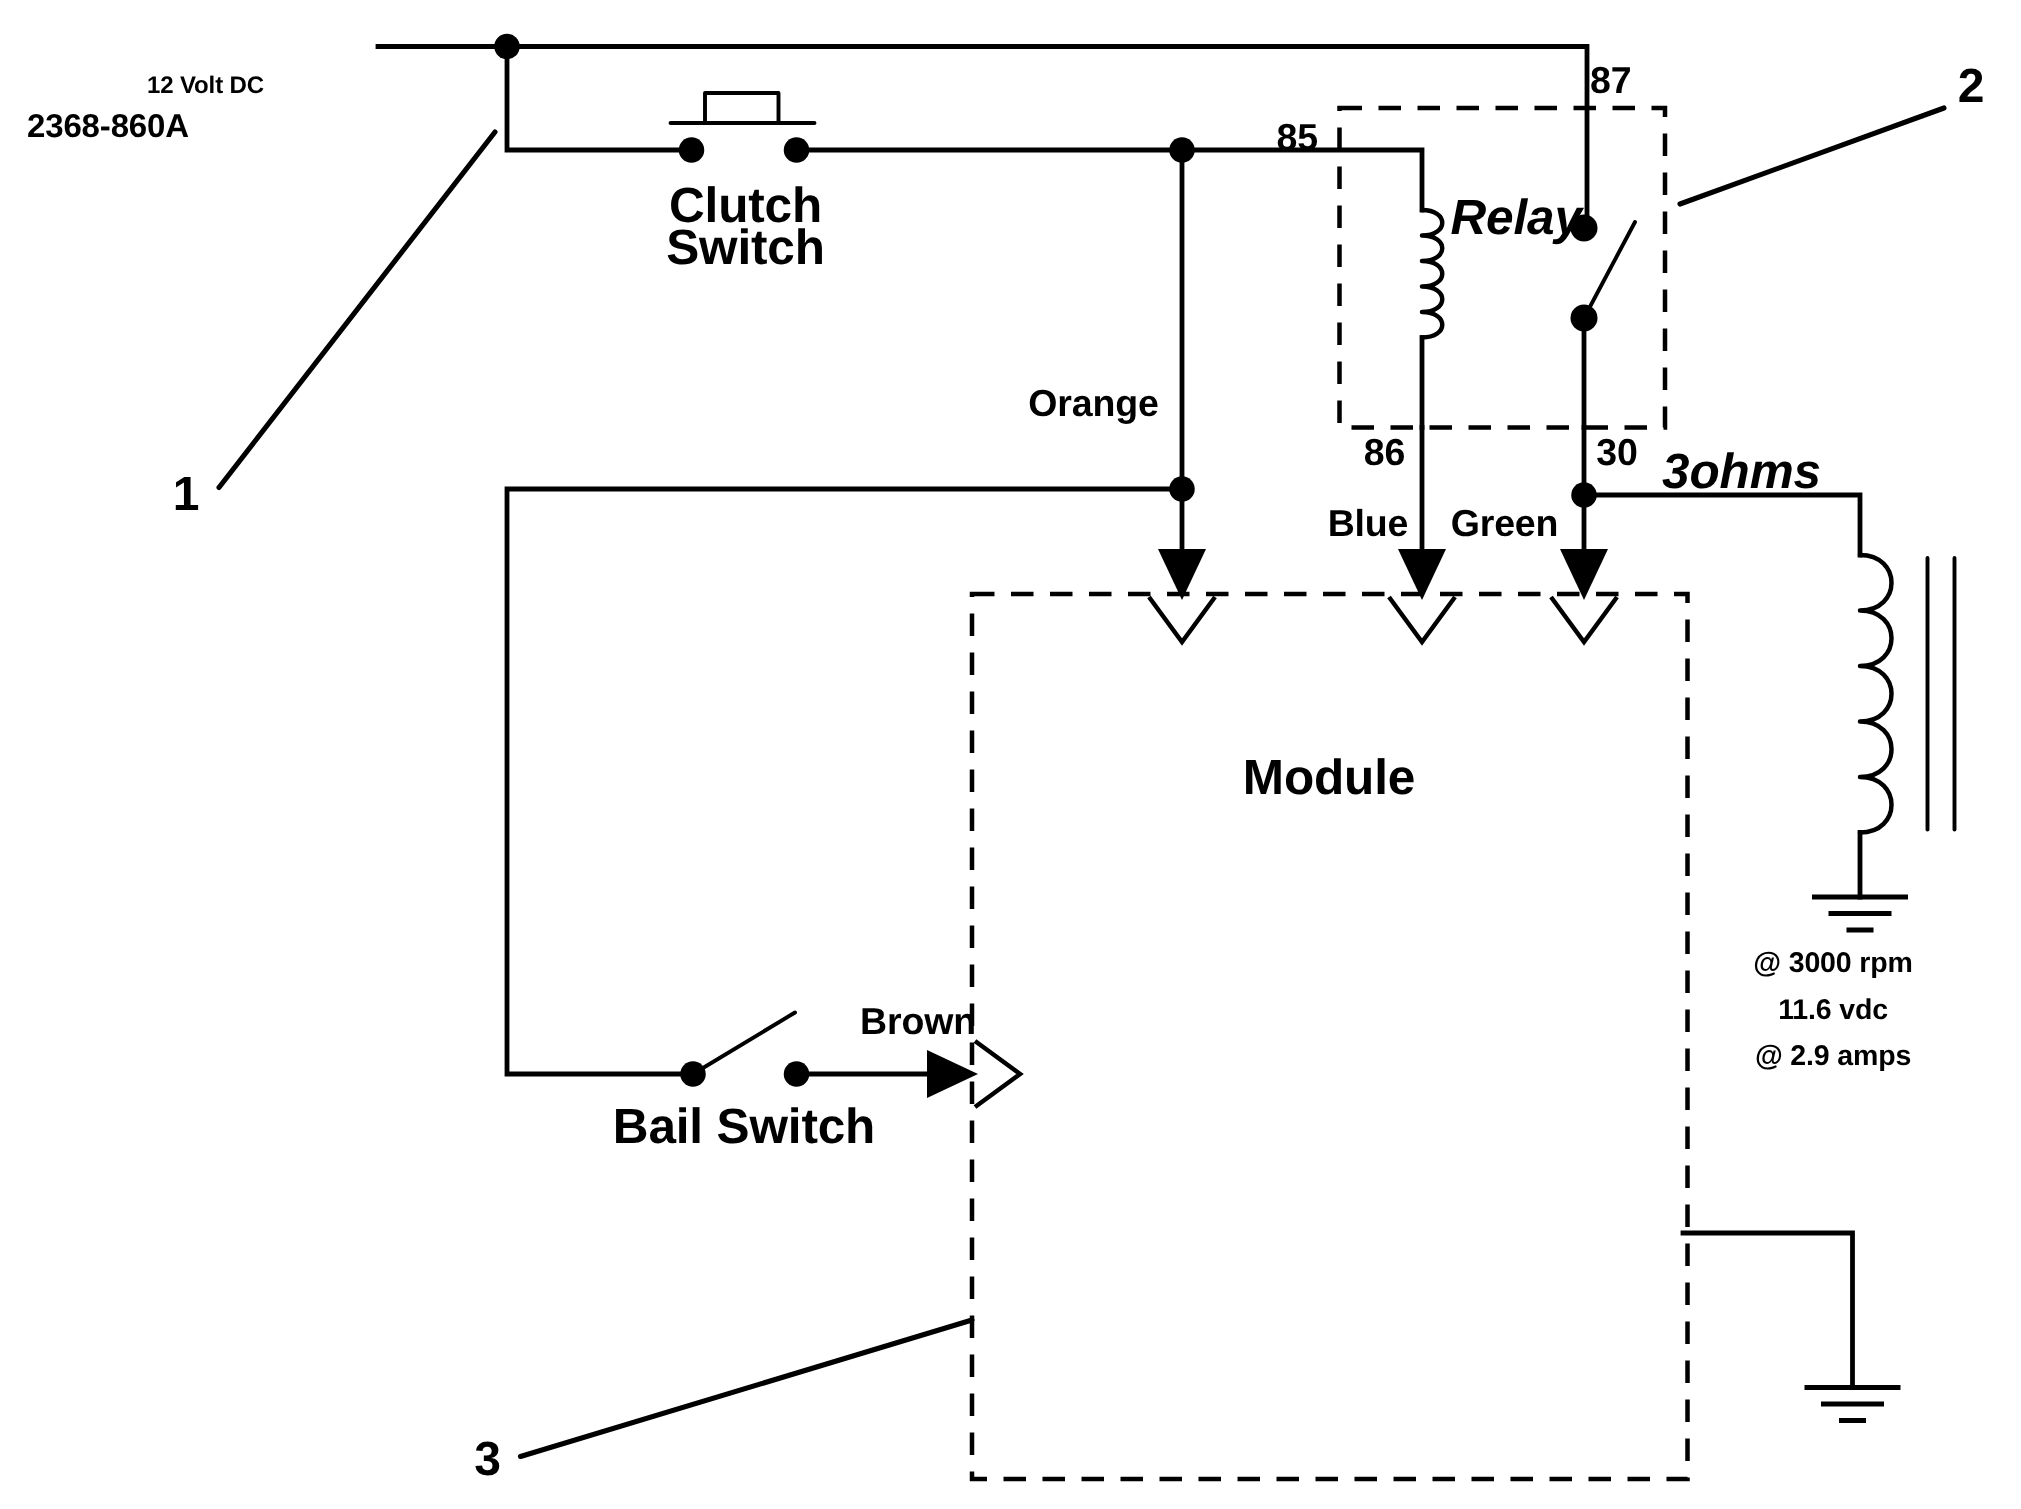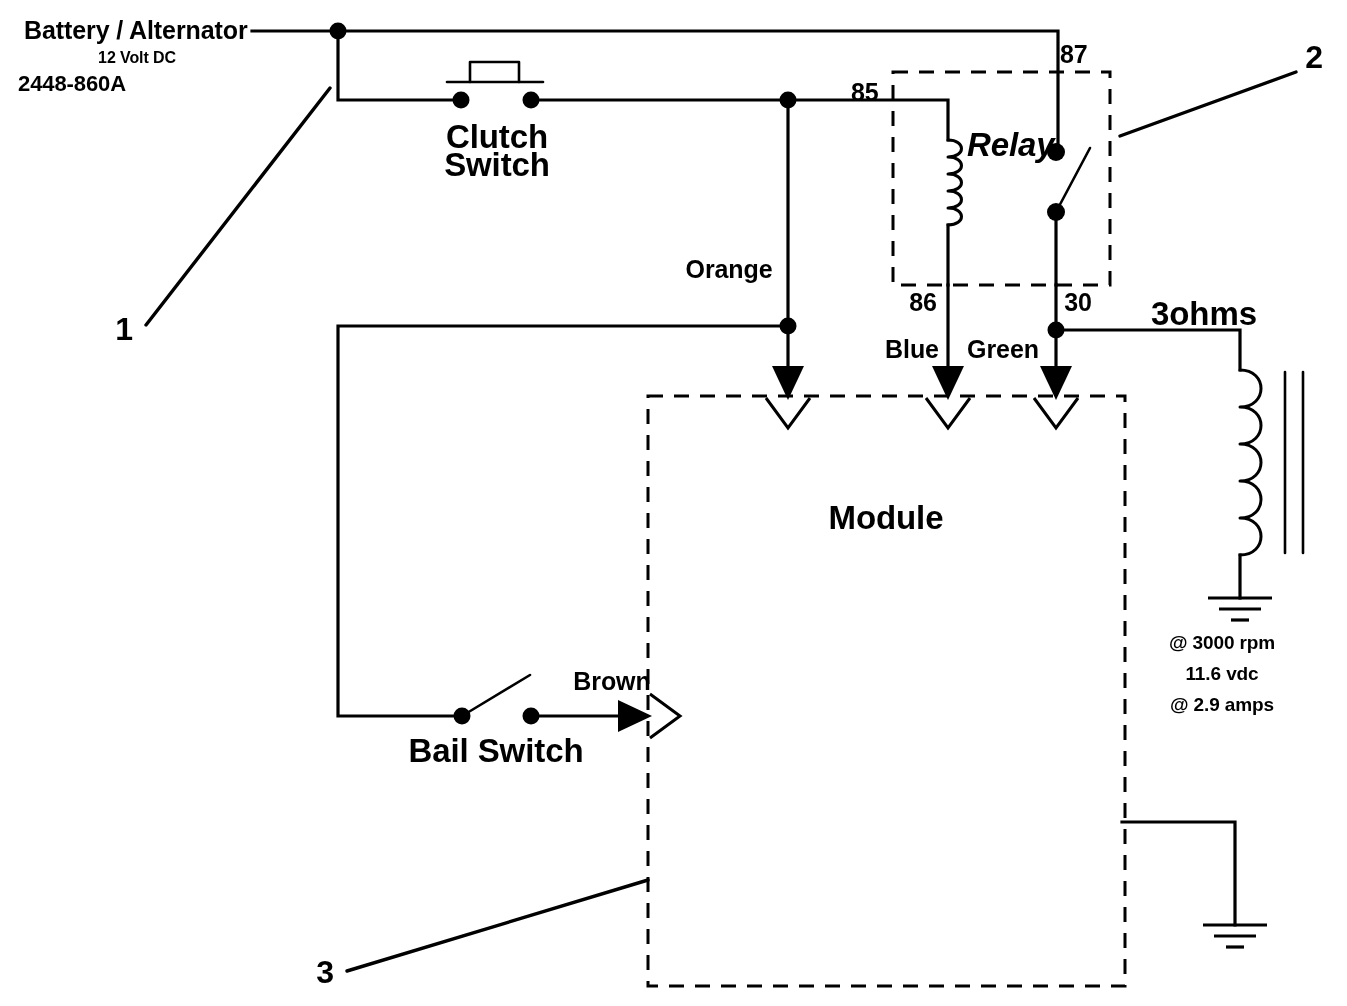--- a/index.html
+++ b/index.html
@@ -223,40 +223,39 @@
       <line class="gnd" x1="1214" y1="936" x2="1256" y2="936"></line>
       <line class="gnd" x1="1226" y1="947" x2="1244" y2="947"></line>
     </g>
 
     <line class="leader" x1="146" y1="325" x2="330" y2="88"></line>
     <line class="leader" x1="1120" y1="136" x2="1296" y2="72"></line>
     <line class="leader" x1="347" y1="971" x2="648" y2="880"></line>
 
   </svg>
 
-  <div class="lbl t-title" style="left:24px; top:16px;">Battery / Alternator</div>
   <div class="lbl t-sub lbl-c" style="left:137px; top:49px;">12 Volt DC</div>
-  <div class="lbl t-part" style="left:18px; top:72px;">2448-860A</div>
+  <div class="lbl t-part" style="left:18px; top:72px;">2368-860A</div>
 
   <div class="lbl t-comp lbl-c" style="left:497px; top:119px;">Clutch</div>
   <div class="lbl t-comp lbl-c" style="left:497px; top:147px;">Switch</div>
 
   <div class="lbl t-wire lbl-c" style="left:729px; top:255px;">Orange</div>
 
   <div class="lbl t-comp" style="left:967px; top:127px;font-style:italic;">Relay</div>
 
   <div class="lbl t-term" style="left:851px; top:78px;">85</div>
   <div class="lbl t-term" style="left:1060px; top:40px;">87</div>
   <div class="lbl t-term lbl-c" style="left:923px; top:288px;">86</div>
   <div class="lbl t-term lbl-c" style="left:1078px; top:288px;">30</div>
 
   <div class="lbl t-wire lbl-c" style="left:912px; top:335px;">Blue</div>
   <div class="lbl t-wire lbl-c" style="left:1003px; top:335px;text-align:center;">Green</div>
 
-  <div class="lbl t-comp lbl-c" style="left:1204px; top:296px;">3ohms</div>
+  <div class="lbl t-comp lbl-c" style="left:1161px; top:296px;font-style:italic;">3ohms</div>
 
   <div class="lbl t-comp lbl-c" style="left:886px; top:500px;">Module</div>
 
   <div class="lbl t-wire lbl-c" style="left:612px; top:667px;">Brown</div>
 
   <div class="lbl t-comp lbl-c" style="left:496px; top:733px;">Bail Switch</div>
 
   <div class="lbl t-spec lbl-c" style="left:1222px; top:632px;">@ 3000 rpm</div>
   <div class="lbl t-spec lbl-c" style="left:1222px; top:663px;">11.6 vdc</div>
   <div class="lbl t-spec lbl-c" style="left:1222px; top:694px;">@ 2.9 amps</div>

